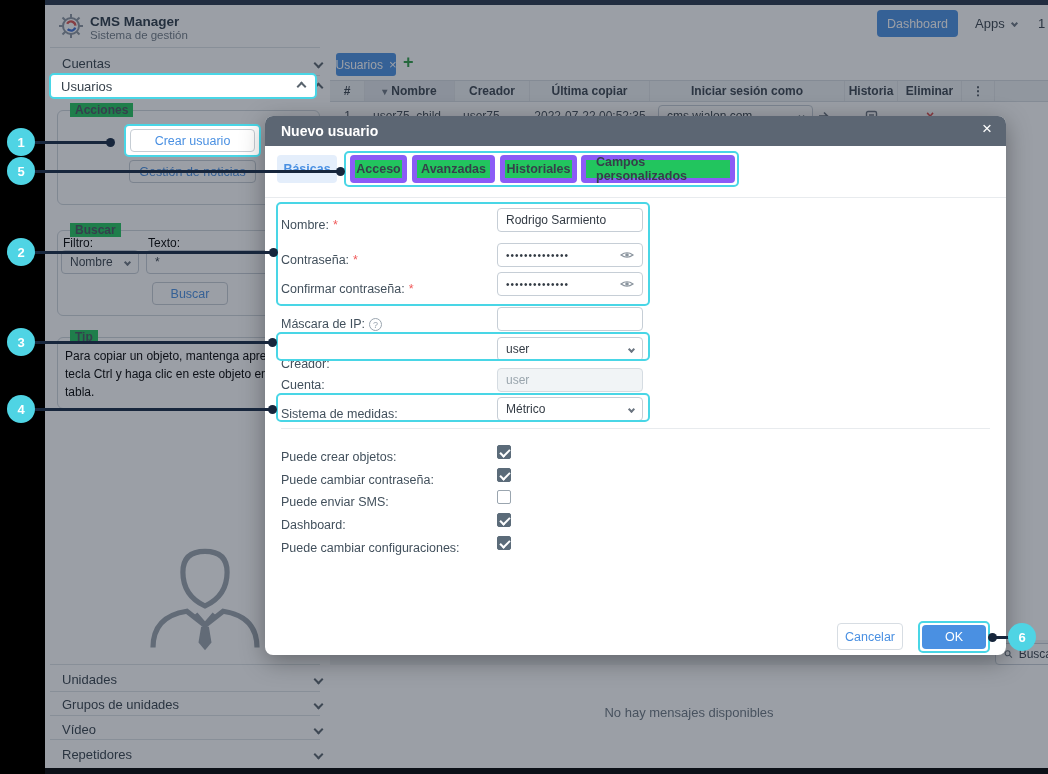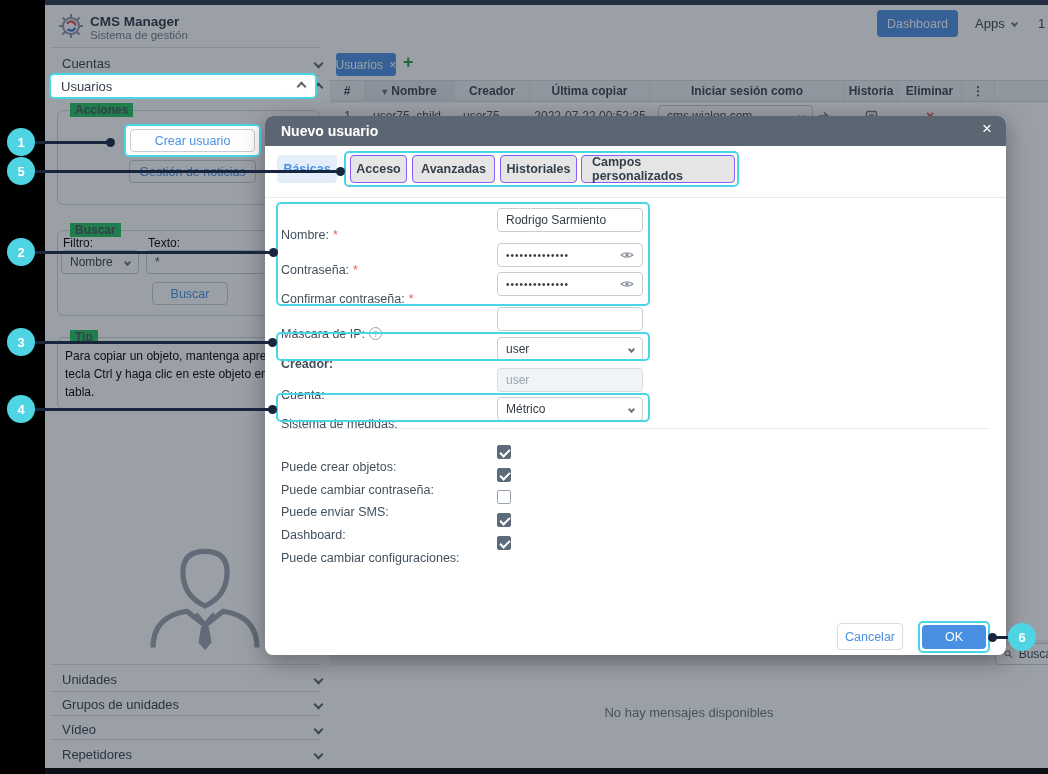--- a/index.html
+++ b/index.html
@@ -34,23 +34,23 @@
   .tab-users { position:absolute; left:291px; top:48px; width:60px; height:23px; background:#4a90e2; border-radius:3px; color:#fff; font-size:12px; display:flex; align-items:center; justify-content:center; gap:6px; }
   .thead { position:absolute; left:285px; top:75px; width:718px; height:22px; background:#edf0f3; border-top:1px solid #d6dbe0; border-bottom:1px solid #d6dbe0; display:flex; }
   .th { font-size:12px; font-weight:bold; color:#39434d; display:flex; align-items:center; justify-content:center; border-right:1px solid #dfe3e7; height:100%; }
   .trow { position:absolute; left:285px; top:97px; width:718px; height:28px; display:flex; align-items:center; font-size:12px; color:#444e58; }
 
   
   .modal { position:absolute; left:265px; top:116px; width:741px; height:539px; background:#fff; border-radius:8px; box-shadow:0 6px 24px rgba(0,0,0,0.35); z-index:100; }
   .modal-header { position:absolute; left:0; top:0; width:741px; height:30px; background:#5c6673; border-radius:8px 8px 0 0; display:flex; align-items:center; }
   .mtitle { color:#fff; font-size:14px; font-weight:bold; margin-left:16px; }
   .mclose { position:absolute; right:14px; top:3px; color:#fff; font-size:17px; cursor:default; }
-  .mtab { position:absolute; height:28px; border-radius:4px; display:flex; align-items:center; justify-content:center; font-size:12.5px; font-weight:bold; color:#35404a; background:#e5e5e5; border:1px solid #8b5cf6; padding:0 10px; }
+  .mtab { position:absolute; height:28px; border-radius:4px; display:flex; align-items:center; justify-content:center; font-size:12.5px; font-weight:bold; color:#35404a; background:#22c55e; border:5px solid #8b5cf6; padding:0 10px; }
   .mtab.active { background:#e4eefb; color:#4a90e2; border:none; }
-  .flabel { position:absolute; left:16px; font-size:12.5px; color:#42505c; height:24px; display:flex; align-items:flex-start; gap:4px;margin-top:20px; }
+  .flabel { position:absolute; left:16px; font-size:12.5px; color:#42505c; height:24px; display:flex; align-items:flex-end; gap:4px; }
   .req { color:#f05a5a; }
   .inp { position:absolute; left:232px; width:146px; height:24px; border:1px solid #c6ced6; border-radius:4px; background:#fff; font-size:12px; color:#333b44; display:flex; align-items:center; padding:0 8px; }
   .inp.disabled { background:#f1f4f6; color:#9aa5ad; border-color:#d5dce2; }
   .inp .grow { flex:1; }
   .cb { position:absolute; left:232px; width:14px; height:14px; border:1px solid #9aa5af; border-radius:2px; background:#fff; }
   .cb.checked { background:#5b6b79; border-color:#5b6b79; }
   .cb.checked::after { content:""; position:absolute; left:4px; top:1px; width:4px; height:8px; border:solid #fff; border-width:0 2px 2px 0; transform:rotate(45deg); }
   .btn-cancel { position:absolute; left:572px; top:507px; width:66px; height:27px; border:1px solid #d7dde3; border-radius:4px; background:#fff; color:#4a90e2; font-size:12.5px; display:flex; align-items:center; justify-content:center; }
   .btn-ok { position:absolute; left:657px; top:509px; width:64px; height:24px; border-radius:4px; background:#4a90e2; color:#fff; font-size:12.5px; display:flex; align-items:center; justify-content:center; }
   .mdivider { position:absolute; background:#e8ebee; height:1px; }
@@ -277,21 +277,21 @@
 
     <div class="flabel" style="top:191px;">
         <span>Máscara de IP:</span>
         <span class="helpq">?</span>
       </div>
     <div class="inp" style="top:191px;">
         <span></span>
       </div>
 
     <div class="hl" style="left:11px;top:216px;width:374px;height:29px;"></div>
-    <div class="flabel" style="top:221px;font-weight:bold;">Creador:</div>
+    <div class="flabel" style="top:231px;">Creador:</div>
     <div class="inp" style="top:221px;justify-content:space-between;">
       <span>user</span>
       <span class="chev sm"></span>
     </div>
 
     <div class="flabel" style="top:252px;">Cuenta:</div>
     <div class="inp disabled" style="top:252px;">
         <span>user</span>
       </div>
 

